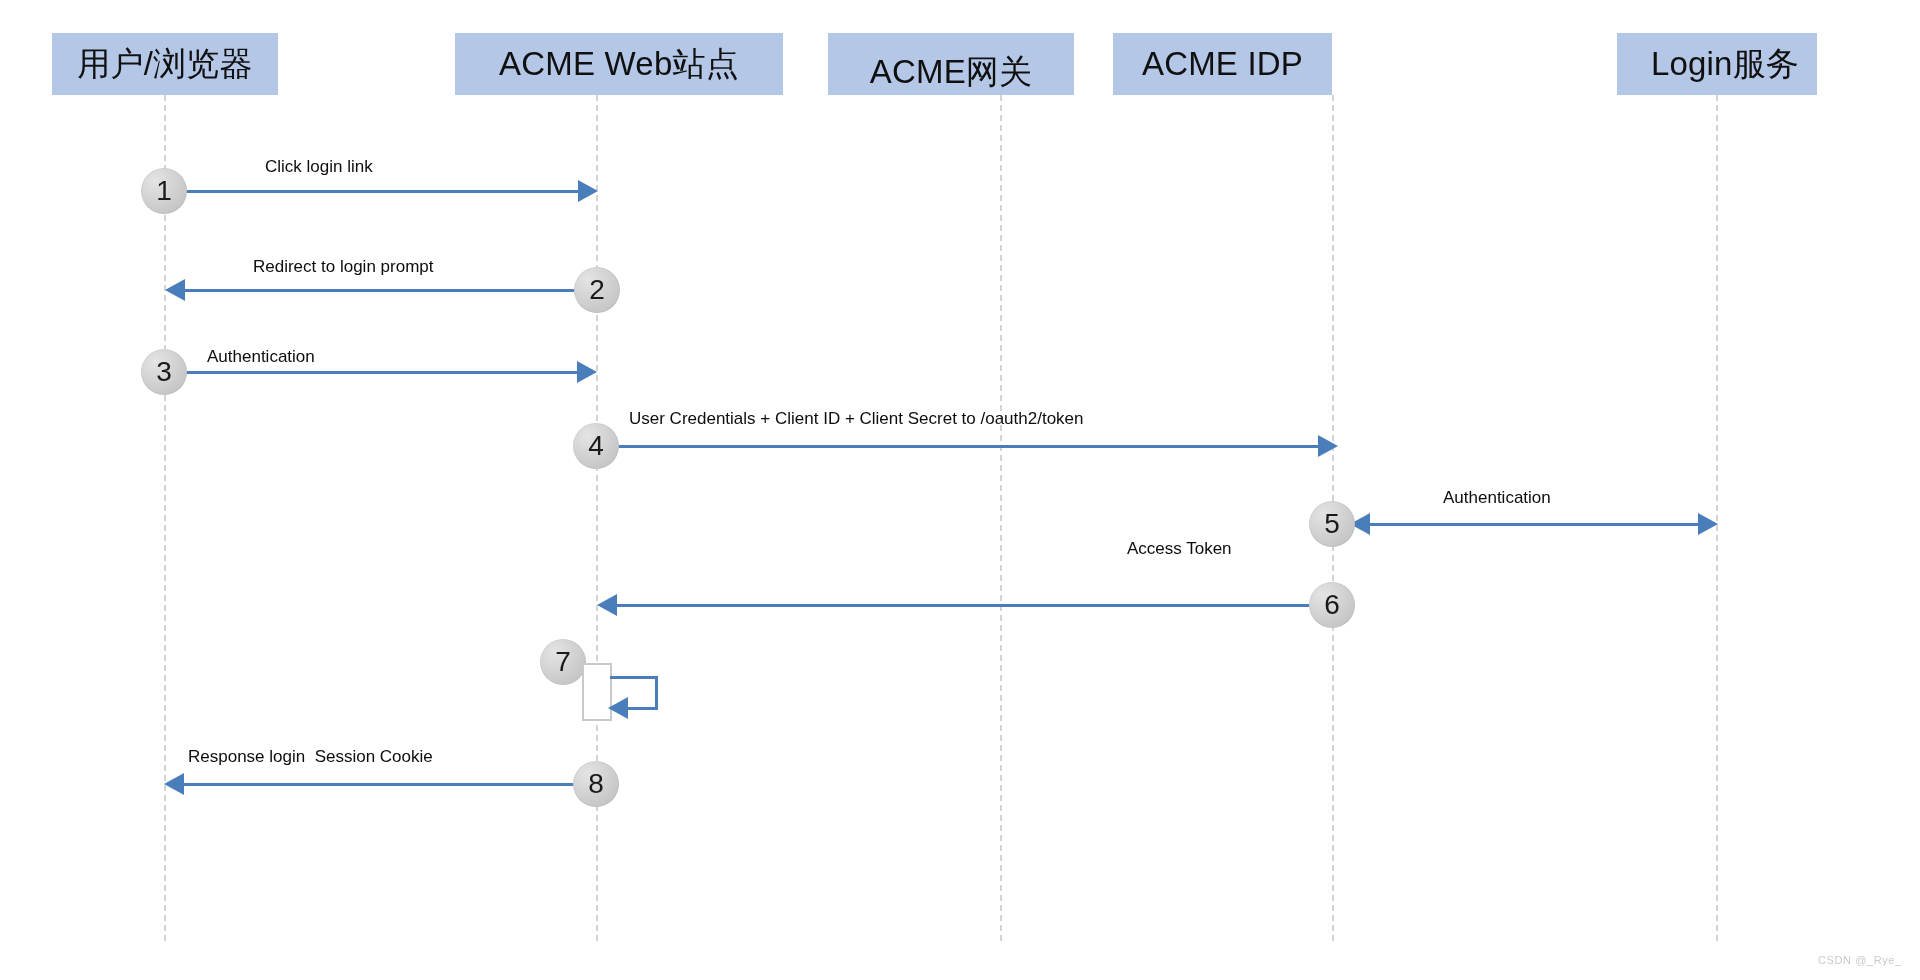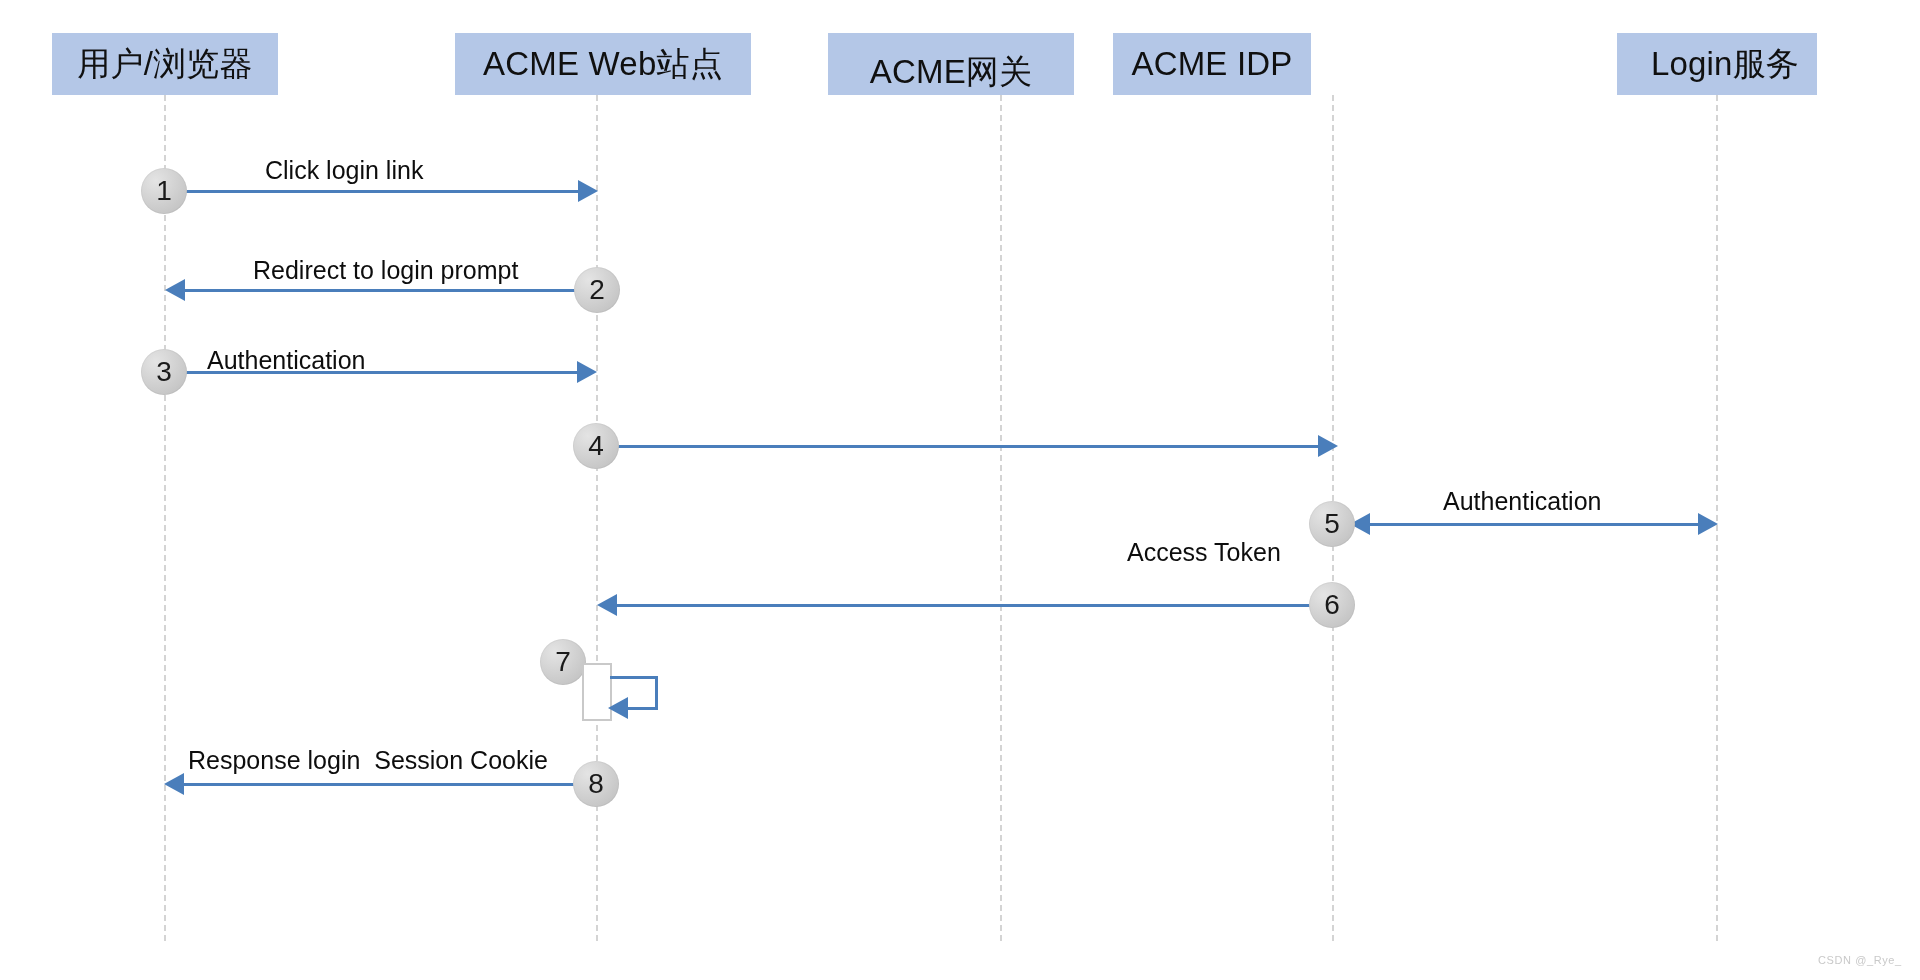--- a/index.html
+++ b/index.html
@@ -53,21 +53,21 @@
     border-left: 20px solid #4a7ebb;
   }
   .arrow-head.left {
     border-top: 11px solid transparent;
     border-bottom: 11px solid transparent;
     border-right: 20px solid #4a7ebb;
   }
   
   .msg-label {
     position: absolute;
-    font-size: 25px;
+    font-size: 17px;
     color: #0d0d0d;
     white-space: pre;
     line-height: 1;
   }
   
   .step-badge {
     position: absolute;
     width: 46px;
     height: 46px;
     border-radius: 50%;
@@ -108,29 +108,29 @@
 </style>
 </head>
 <body>
 
 <div id="canvas">
 
   <div class="participant" style="left:52px; top:33px; width:226px; height:62px;text-align:center;">
     <span>用户/浏览器</span>
   </div>
 
-  <div class="participant" style="left:455px; top:33px; width:296px; height:62px;">
+  <div class="participant" style="left:455px; top:33px; width:328px; height:62px;">
     <span>ACME Web站点</span>
   </div>
 
   <div class="participant" style="left:828px; top:33px; width:246px; height:62px;align-items:flex-end;">
     <span>ACME网关</span>
   </div>
 
-  <div class="participant" style="left:1113px; top:33px; width:198px; height:62px;">
+  <div class="participant" style="left:1113px; top:33px; width:219px; height:62px;">
     <span>ACME IDP</span>
   </div>
 
   <div class="participant" style="left:1617px; top:33px; width:200px; height:62px;padding-left:16px;">
     <span>Login服务</span>
   </div>
 
   <div class="lifeline" style="left:164px;  top:95px; height:846px;"></div>
   <div class="lifeline" style="left:596px;  top:95px; height:846px;"></div>
   <div class="lifeline" style="left:1000px; top:95px; height:846px;"></div>
@@ -145,20 +145,21 @@
   <div class="msg-label" style="left:253px; top:258px;">Redirect to login prompt</div>
   <div class="msg-line" style="left:183px; top:289px; width:400px;"></div>
   <div class="arrow-head left" style="left:165px; top:279px;"></div>
   <div class="step-badge" style="left:574px; top:267px;">2</div>
 
   <div class="msg-label" style="left:207px; top:348px;">Authentication</div>
   <div class="msg-line" style="left:179px; top:371px; width:400px;"></div>
   <div class="arrow-head right" style="left:577px; top:361px;"></div>
   <div class="step-badge" style="left:141px; top:349px;">3</div>
 
+  <div class="msg-label" style="left:629px; top:410px;">User Credentials + Client ID + Client Secret to /oauth2/token</div>
   <div class="msg-line" style="left:602px; top:445px; width:720px;"></div>
   <div class="arrow-head right" style="left:1318px; top:435px;"></div>
   <div class="step-badge" style="left:573px; top:423px;">4</div>
 
   <div class="msg-label" style="left:1443px; top:489px;">Authentication</div>
   <div class="msg-line" style="left:1368px; top:523px; width:334px;"></div>
   <div class="arrow-head left" style="left:1350px; top:513px;"></div>
   <div class="arrow-head right" style="left:1698px; top:513px;"></div>
   <div class="step-badge" style="left:1309px; top:501px;">5</div>
 

